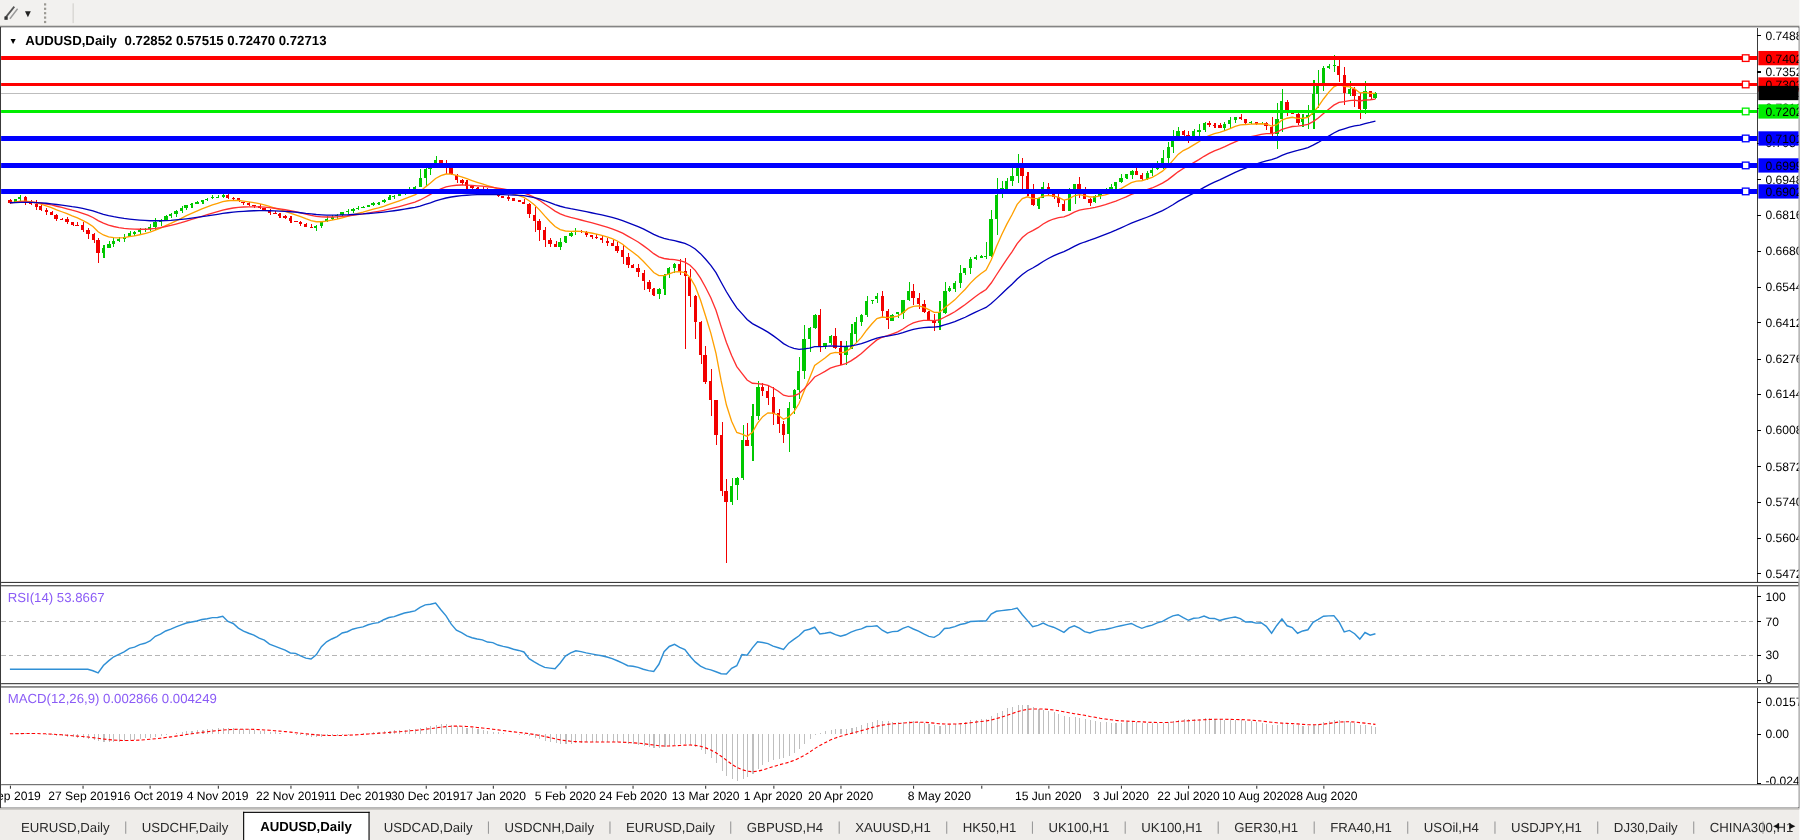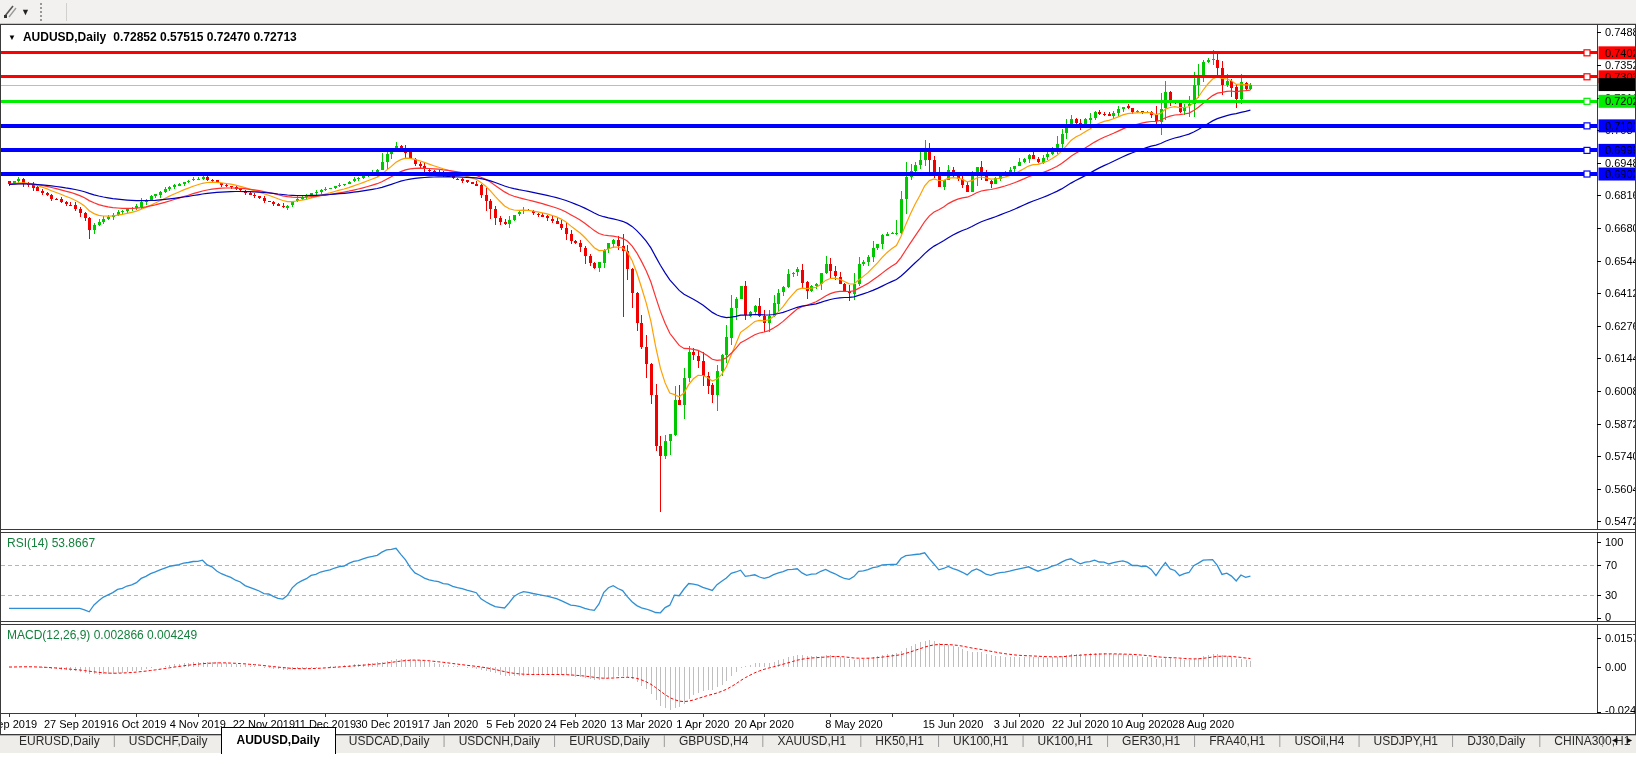--- a/index.html
+++ b/index.html
@@ -17,26 +17,26 @@
   .tb-sep{width:1px;height:18px;background:#d2d0cc;margin-left:10px;}
   
   .window{height:711px;box-sizing:border-box;border:1px solid #3a3a3a;background:#fff;position:relative;}
   .pane{position:relative;background:#fff;box-sizing:border-box;}
   .pane svg{display:block;}
   .main{height:505px;border-bottom:1px solid #3a3a3a;}
   .sub{height:90px;border-top:1px solid #3a3a3a;border-bottom:1px solid #3a3a3a;margin-top:2px;}
   .chart-title{position:absolute;left:7px;top:5px;font-size:12px;font-weight:bold;color:#000;
     display:flex;align-items:center;gap:7px;}
   .chart-title .tri{font-size:8px;}
-  .ind-label{position:absolute;left:6px;top:3px;font-size:12px;color:#15803d;}
+  .ind-label{position:absolute;left:6px;top:3px;font-size:12px;color:#8b5cf6;}
   .date-axis{height:20px;position:relative;background:#fff;overflow:hidden;}
   .date-label{position:absolute;top:4px;transform:translateX(-50%);font-size:11px;color:#000;white-space:nowrap;}
   .date-tick{position:absolute;top:0;width:1px;height:3px;background:#3a3a3a;}
   
-  .tabbar{height:18px;box-sizing:border-box;background:#efedea;display:flex;align-items:flex-end;
+  .tabbar{height:29px;box-sizing:border-box;background:#efedea;display:flex;align-items:flex-end;
     position:relative;border-top:1px solid #b8b6b2;}
   .tabs{display:flex;align-items:flex-end;margin-left:6px;height:100%;}
   .tab{font-size:12px;color:#2a2a2a;padding:4px 13px 5px 13px;white-space:nowrap;position:relative;}
   .tab.active{background:#fff;border:1px solid #000;border-bottom:none;font-weight:bold;color:#000;
     padding:5px 15px 7px 15px;margin-bottom:-1px;z-index:2;}
   .tab-div{color:#9a9a9a;font-size:12px;padding:4px 0 6px 0;}
   .tab-scroll{position:absolute;right:2px;bottom:6px;display:flex;align-items:center;gap:6px;
     font-size:9px;color:#111;}
   .tab-scroll .d{color:#9a9a9a;font-size:12px;}
   svg text{font-family:"Liberation Sans",sans-serif;font-size:11px;fill:#000;}

